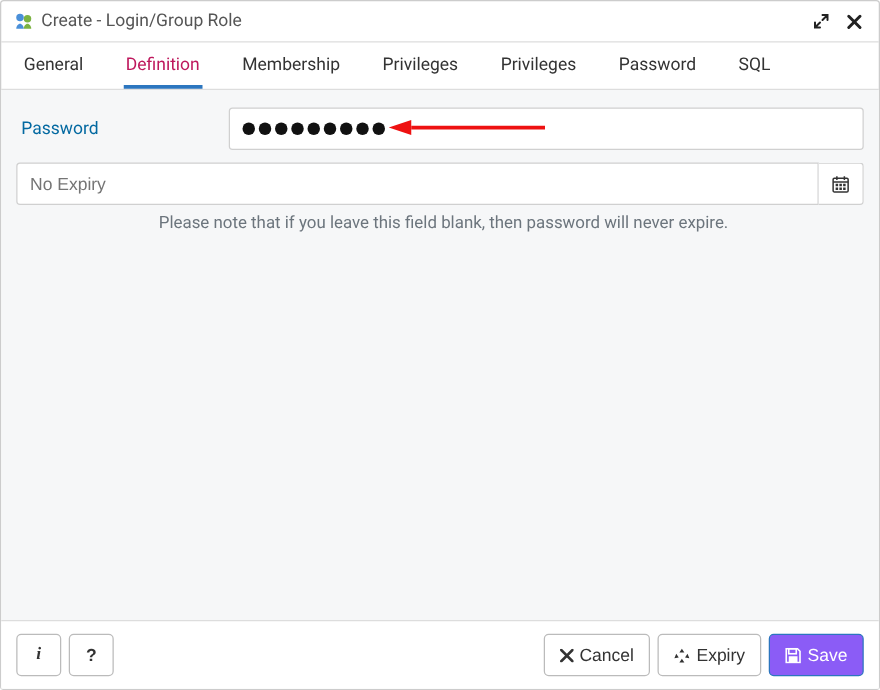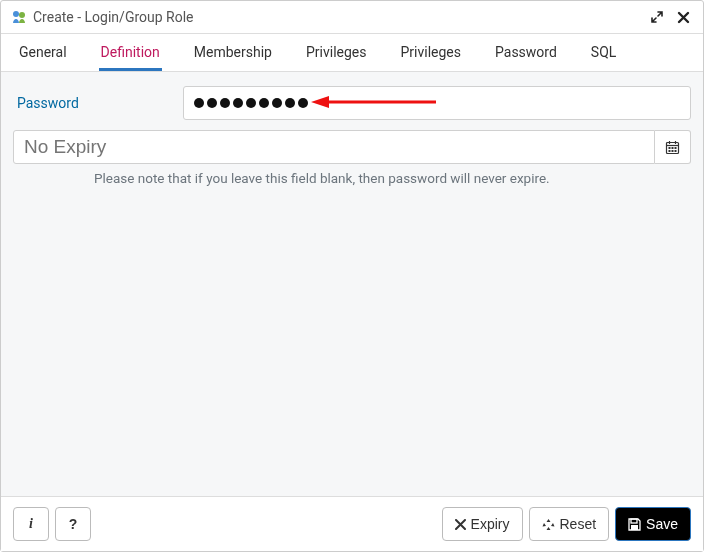--- a/index.html
+++ b/index.html
@@ -74,33 +74,33 @@
     width: 170px;
     color: #0369a1;
     padding-left: 4px;
   }
   .form-field {
     flex: 1;
     display: flex;
     align-items: stretch;
   }
   .form-help {
-    margin-left: 81px;
+    margin-left: 114px;
     color: #6c757d;
     font-size: 13.5px;
     margin-top: -4px;
     margin-bottom: 12px;
   }
   input[type=password], input[type=text] {
     width: 100%;
     height: 34px;
     border: 1px solid #d0d0d0;
     border-radius: 3px;
     padding: 0 10px;
-    font-size: 19px;
+    font-size: 14px;
     background: #fff;
     color: #333;
   }
   .password-dots {
     width: 100%;
     height: 34px;
     border: 1px solid #d0d0d0;
     border-radius: 3px;
     padding: 0 10px;
     background: #fff;
@@ -161,21 +161,21 @@
     color: #333;
   }
   .btn.icon-only {
     width: 36px;
     padding: 0;
     justify-content: center;
     font-weight: bold;
   }
   .footer .spacer { flex: 1; }
   .btn.primary {
-    background: #000000;
+    background: #8b5cf6;
     border-color: #2c76bf;
     color: #fff;
   }
   .btn svg { display: block; }
 </style>
 </head>
 <body>
 
 <div class="dialog">
 
@@ -268,29 +268,29 @@
     <button class="btn icon-only">
       <span>?</span>
     </button>
     <div class="spacer"></div>
     <button class="btn">
       <span>
         <svg width="11" height="11" viewBox="0 0 11 11">
             <path d="M1 1 L10 10 M10 1 L1 10" stroke="#333" stroke-width="2" stroke-linecap="round"></path>
           </svg>
       </span>
-      <span>Expiry</span>
+      <span>Cancel</span>
     </button>
     <button class="btn">
       <span>
         <svg width="13" height="13" viewBox="0 0 13 13">
           <path d="M6.5 1 L8.5 4 L4.5 4 Z M11 5 L12.5 8.5 L9 8 Z M2 5 L4 8 L0.5 8.5 Z M4.5 12 L8.5 12 L6.5 9 Z" fill="#333"></path>
         </svg>
       </span>
-      <span>Reset</span>
+      <span>Expiry</span>
     </button>
     <button class="btn primary">
       <span>
         <svg width="13" height="13" viewBox="0 0 13 13">
           <path d="M1 1 L10 1 L12 3 L12 12 L1 12 Z" fill="none" stroke="#fff" stroke-width="1.3"></path>
           <rect x="3" y="1" width="6" height="4" fill="none" stroke="#fff" stroke-width="1.3"></rect>
           <rect x="3" y="7" width="7" height="5" fill="#fff"></rect>
         </svg>
       </span>
       <span>Save</span>

